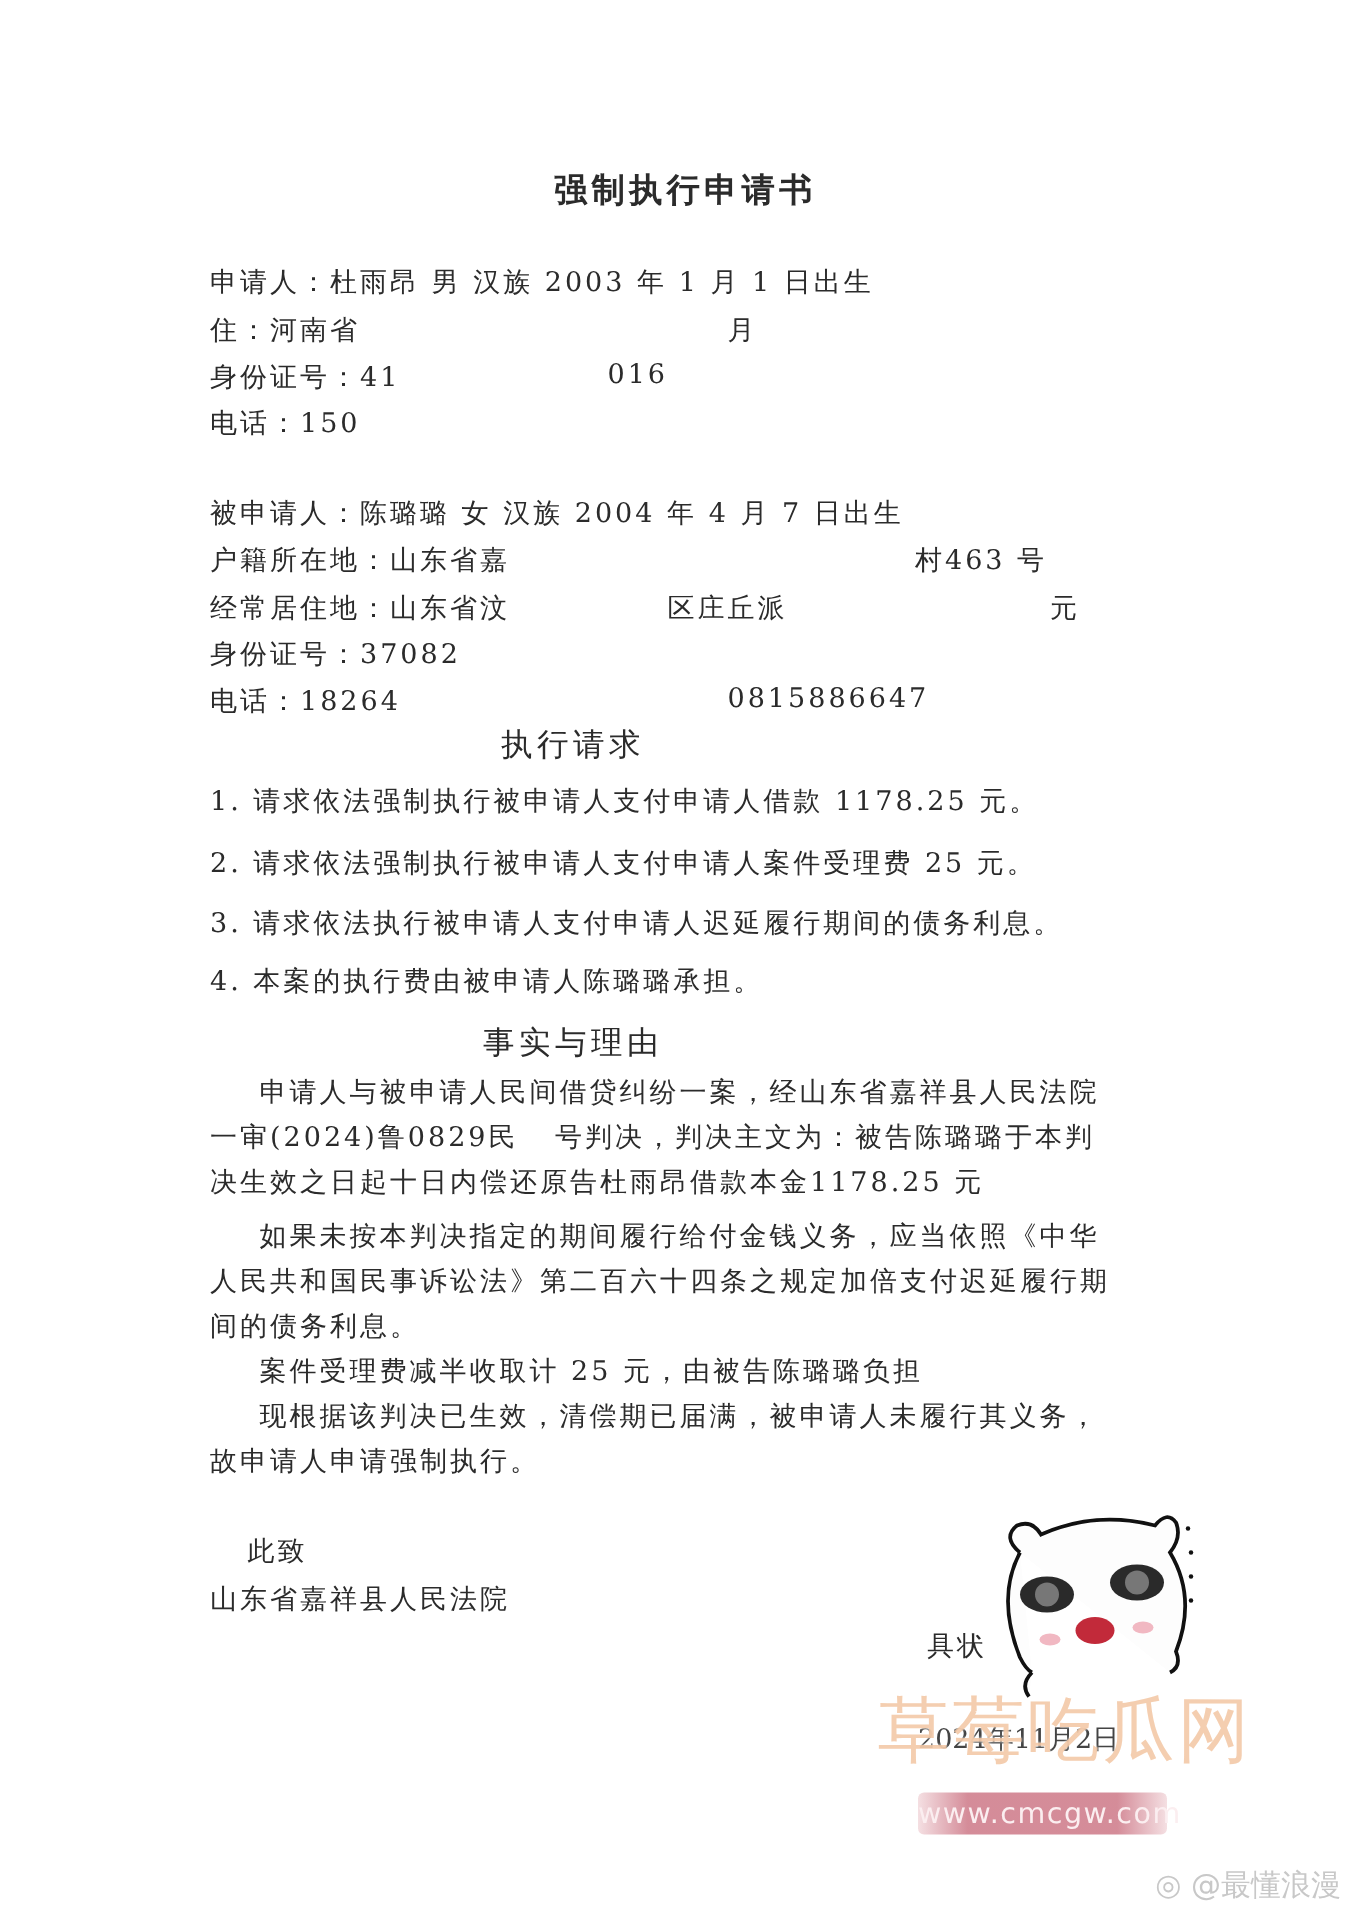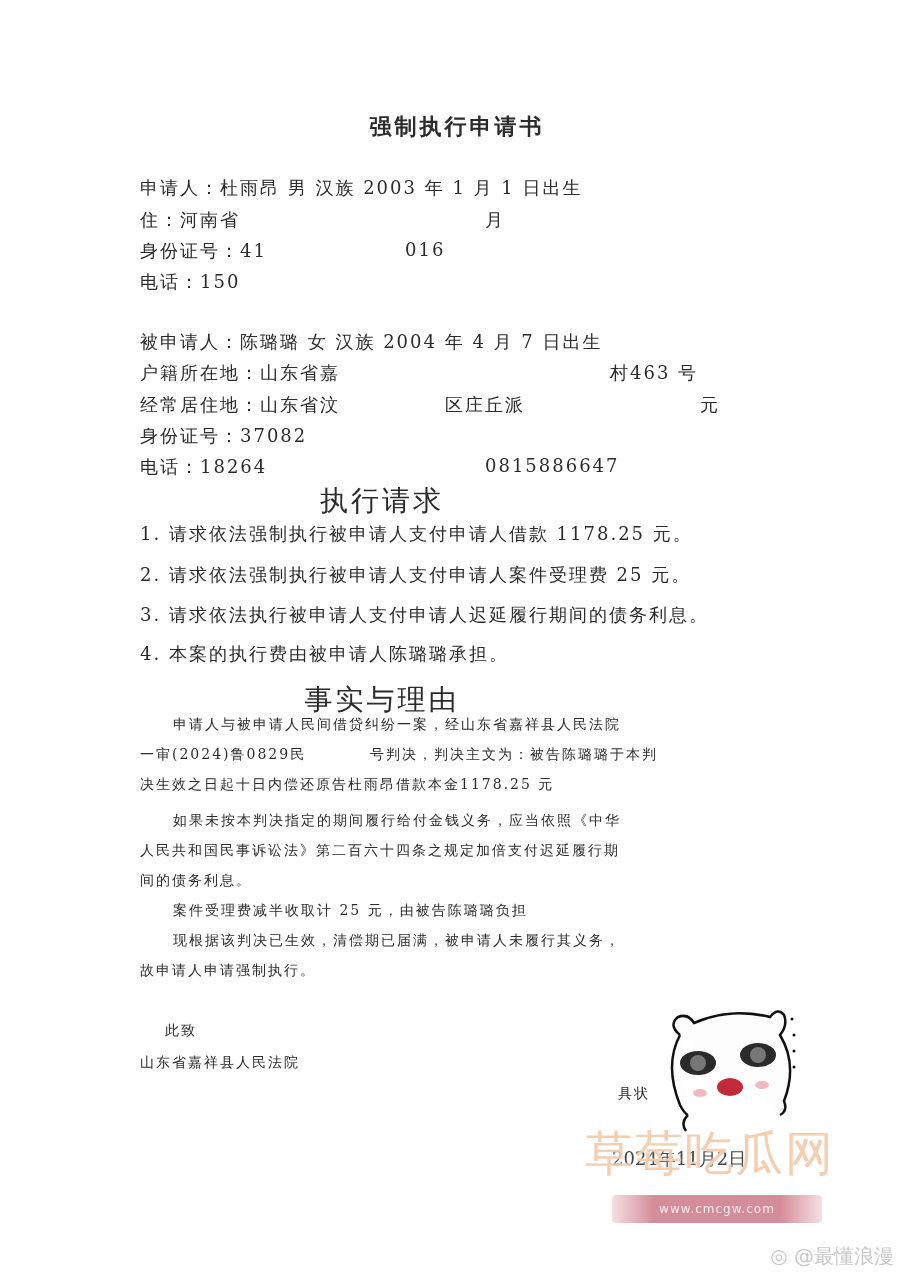--- a/index.html
+++ b/index.html
@@ -3,30 +3,30 @@
 <meta charset="utf-8">
 <style>
   html, body { margin:0; padding:0; }
   body {
     width:904px; height:1280px; background:#ffffff; position:relative; overflow:hidden;
     font-family:"DejaVu Serif","Liberation Serif",serif; color:#2b2b2b;
   }
   .abs { position:absolute; white-space:nowrap; }
   .title { left:0; width:904px; top:112px; text-align:center; font-size:22px; letter-spacing:3px; padding-left:10px; box-sizing:border-box;font-weight:bold;}
   .line { font-size:18px; letter-spacing:2px; left:140px; }
-  .sec { left:0; width:764px; text-align:center; font-size:28px; letter-spacing:3px; }
+  .sec { left:0; width:764px; text-align:center; font-size:21px; letter-spacing:3px; }
   .req { font-size:18px; letter-spacing:2px; left:140px; }
-  .para { font-size:14px; letter-spacing:2px; }
+  .para { font-size:18px; letter-spacing:2px; }
   
   .wm-cn { left:585px; top:1122px; font-family:"DejaVu Sans","Liberation Sans",sans-serif; font-size:48px; font-weight:normal;
            color:rgba(240,190,150,0.75); letter-spacing:2px;
            text-shadow:0 0 2px rgba(255,255,255,0.9); }
-  .wm-url { left:612px; top:1195px; width:210px; height:28px; border-radius:4px;
+  .wm-url { left:612px; top:1195px; width:166px; height:28px; border-radius:4px;
             background:linear-gradient(90deg, rgba(220,150,160,0.3), rgba(205,120,135,0.85) 20%, rgba(205,120,135,0.85) 80%, rgba(220,150,160,0.3));
-            color:#fbeef0; font-family:"DejaVu Sans","Liberation Sans",sans-serif; font-size:12px; text-align:center; line-height:28px; letter-spacing:1px;}
+            color:#fbeef0; font-family:"DejaVu Sans","Liberation Sans",sans-serif; font-size:19px; text-align:center; line-height:28px; letter-spacing:1px;}
   .weibo { right:10px; top:1243px; font-family:"DejaVu Sans","Liberation Sans",sans-serif; font-size:20px; color:#c8c8c8; }
   .date { left:612px; top:1147px; font-size:18px; color:#444;text-align:center; }
   .sticker { left:660px; top:1005px; width:140px; height:128px; }
 </style>
 </head>
 <body>
 
 <div class="abs title">强制执行申请书</div>
 
 <div class="abs line" style="top:176px;">申请人：杜雨昂 男 汉族 2003 年 1 月 1 日出生</div>

